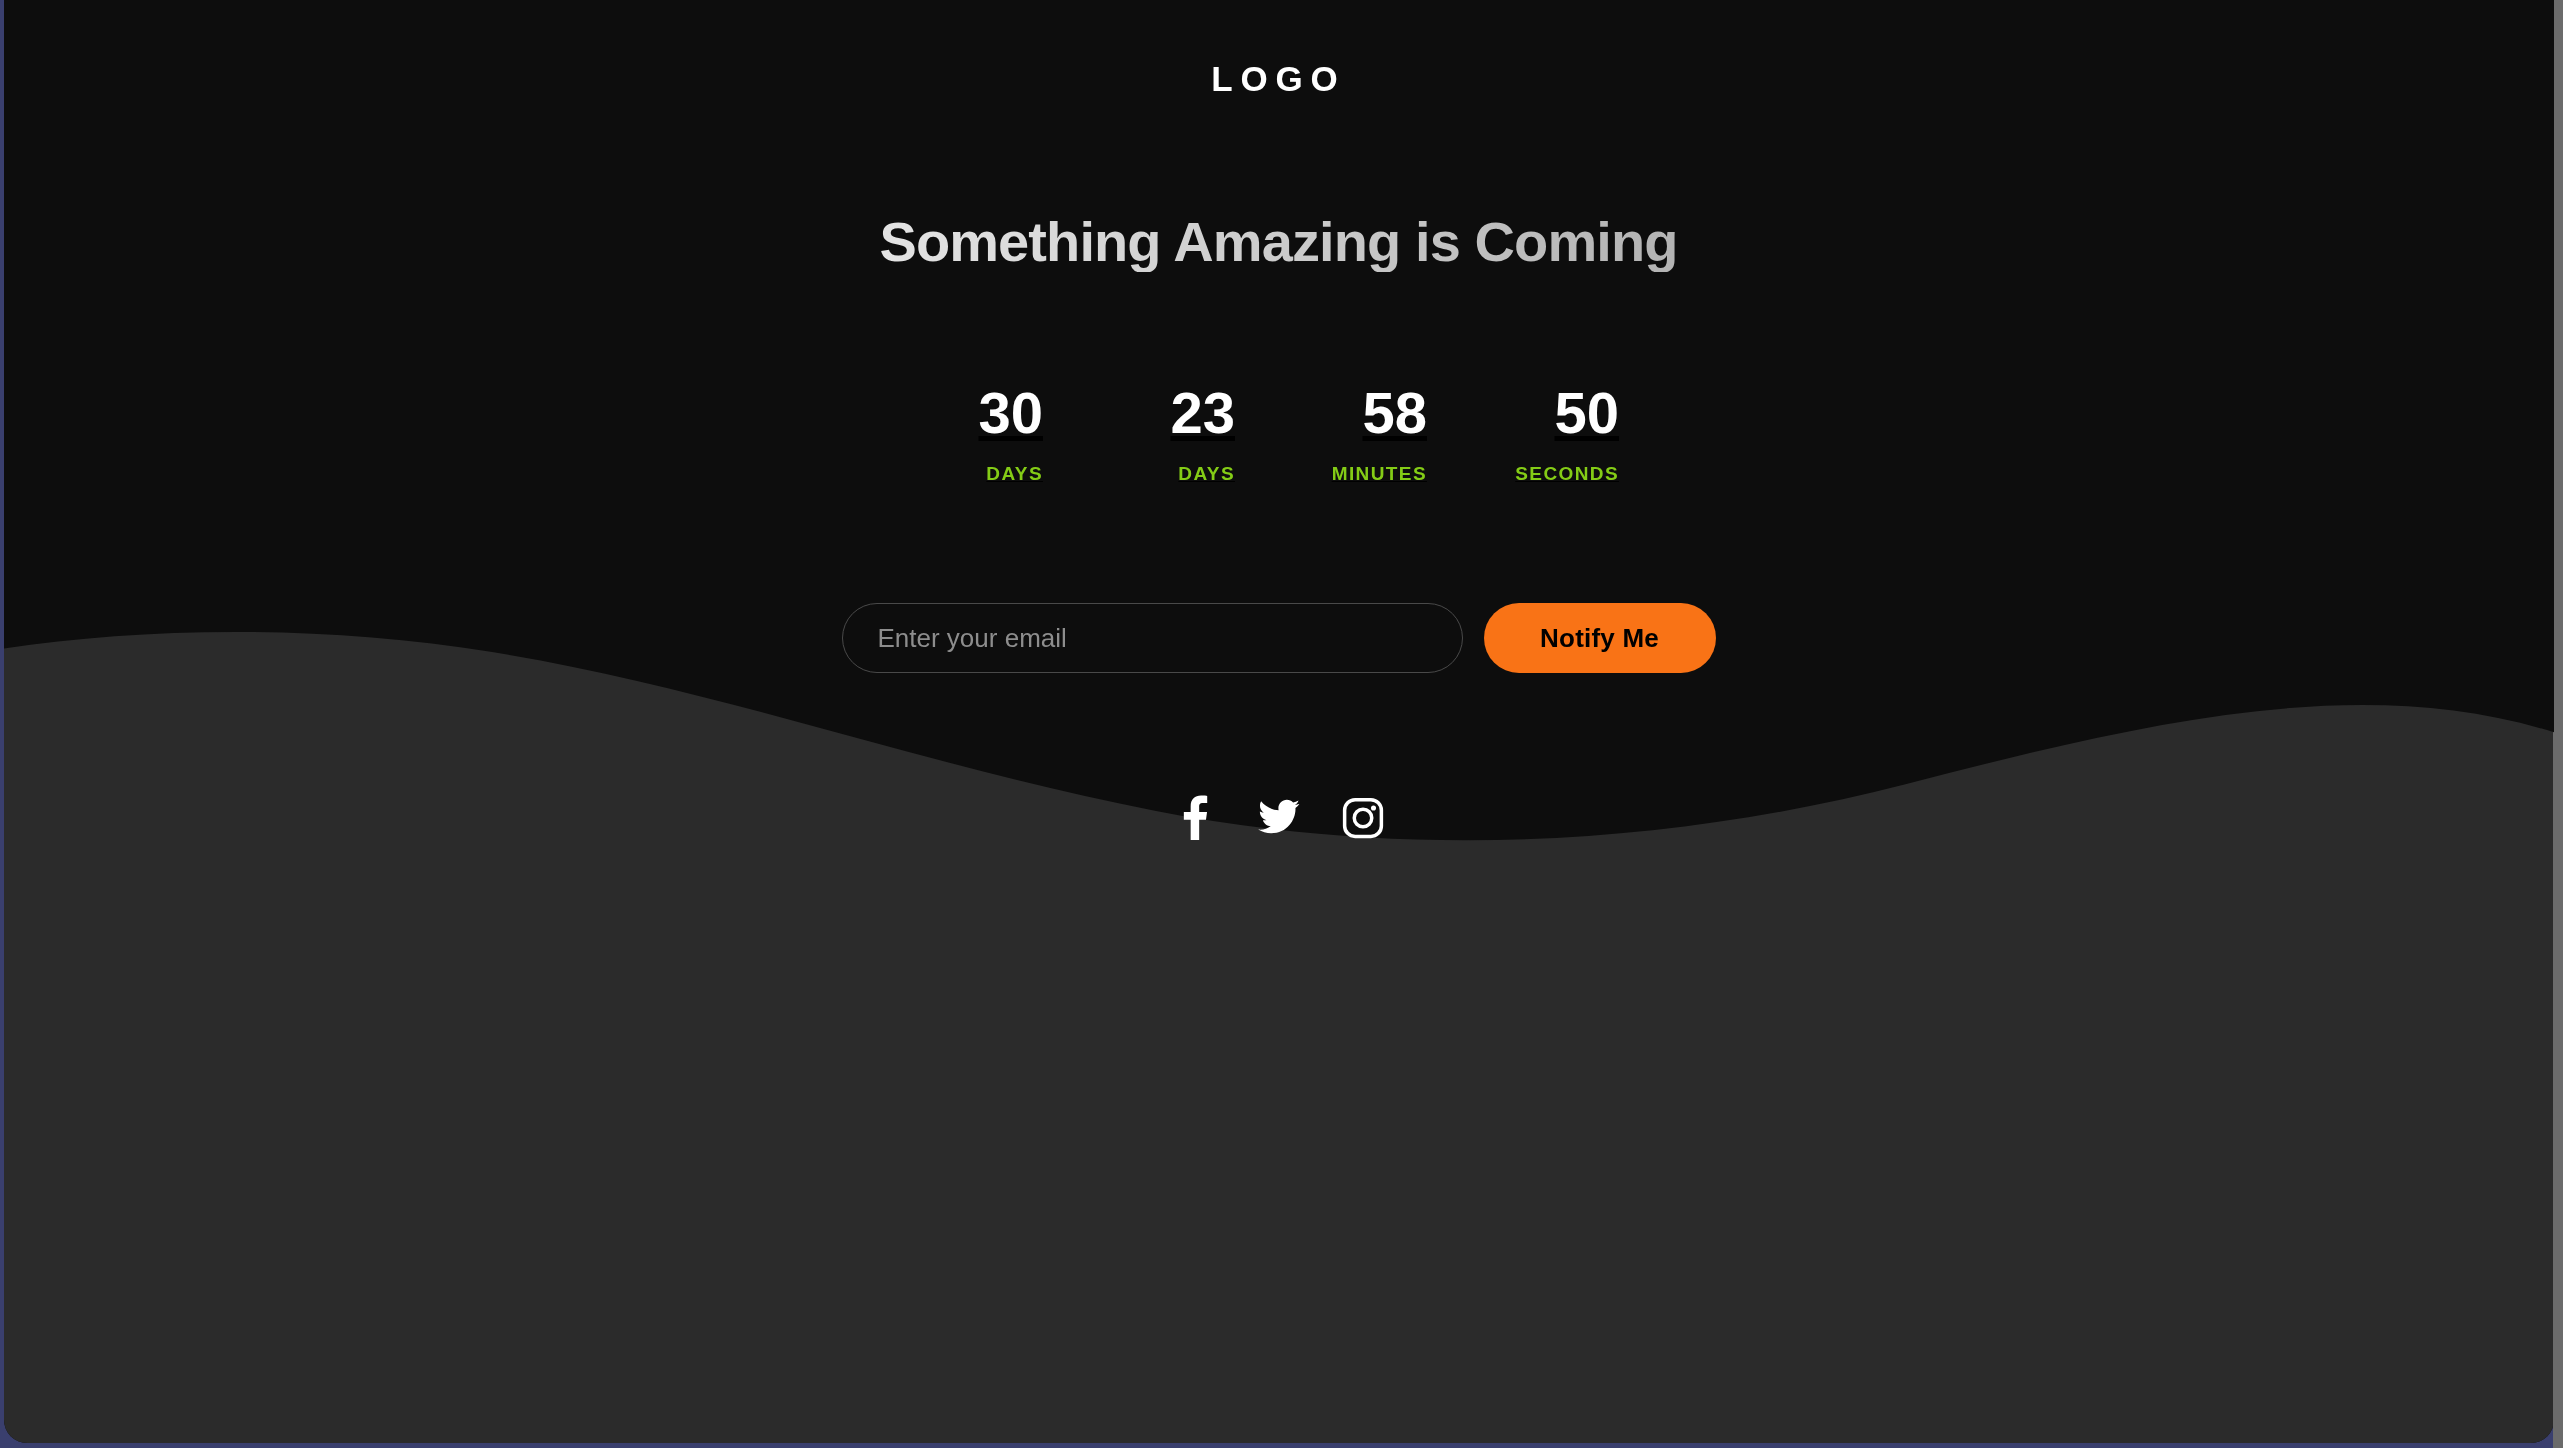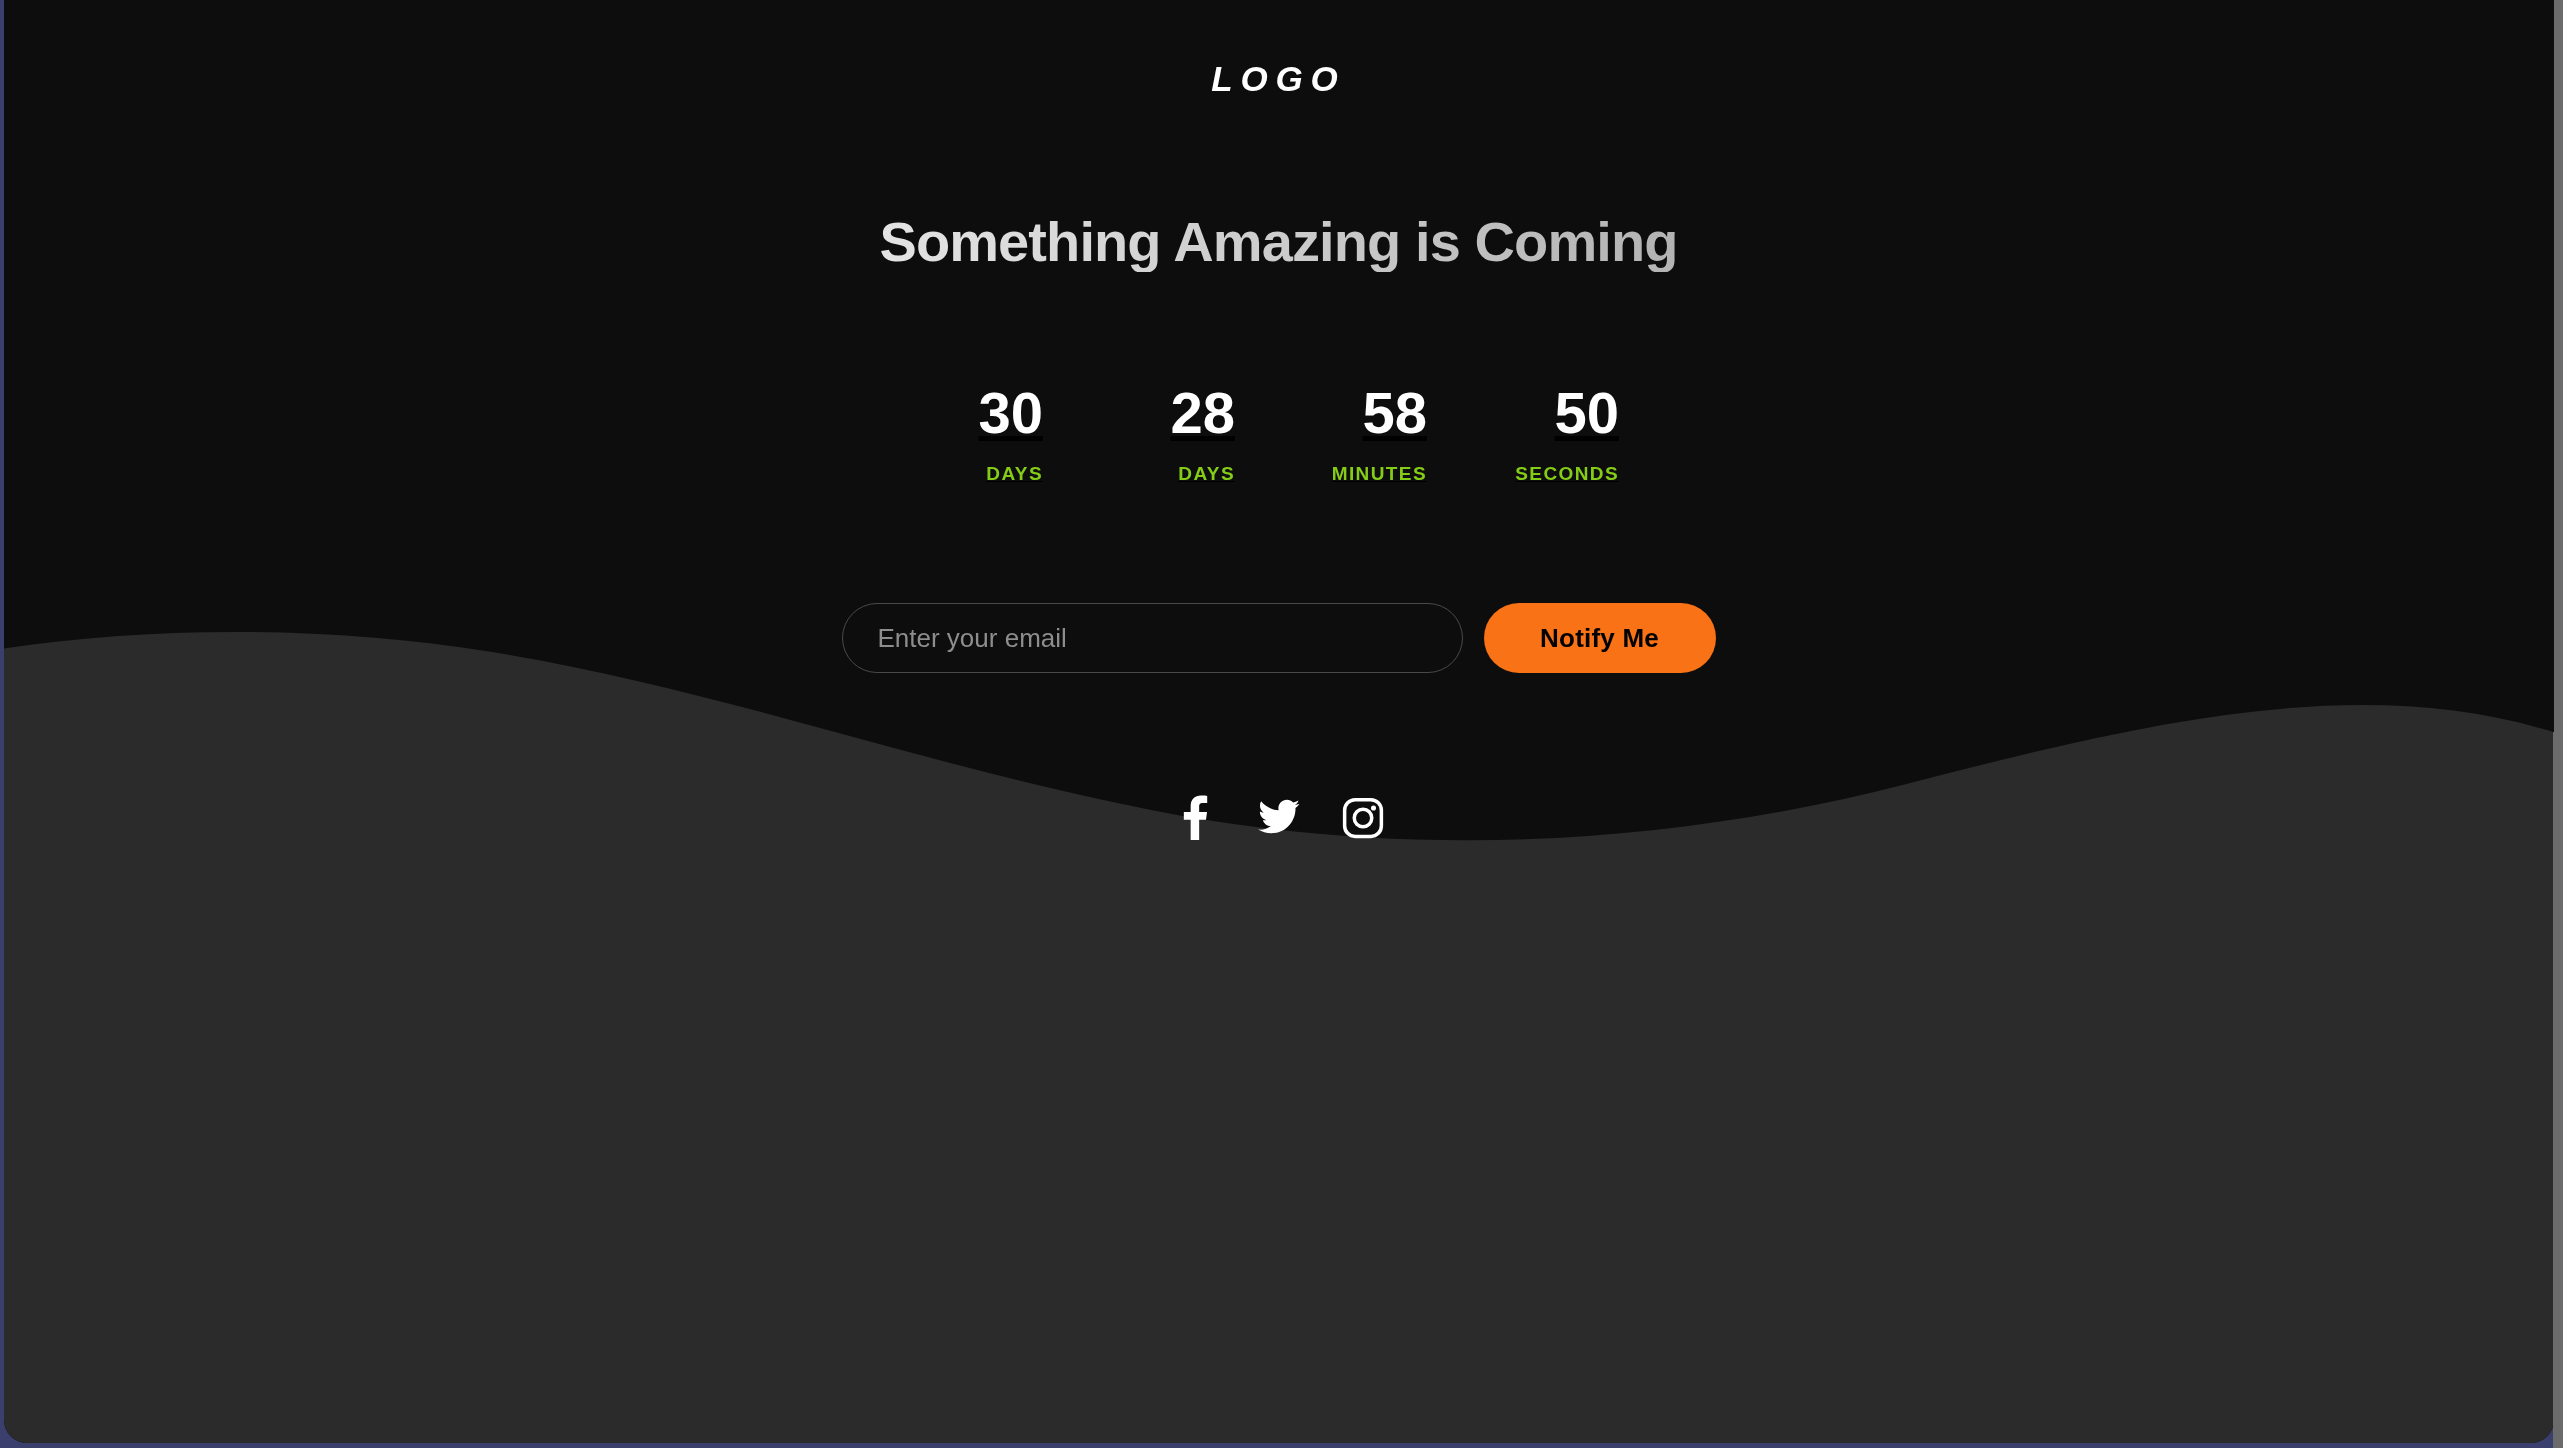--- a/index.html
+++ b/index.html
@@ -80,21 +80,20 @@
     position: absolute;
     top: 61px;
     left: 0;
     width: 100%;
     text-align: center;
     color: #ffffff;
     font-size: 35px;
     font-weight: bold;
     letter-spacing: 7.8px;
     line-height: 1;
-    font-style: italic;
   }
 
   #headline {
     position: absolute;
     top: 173px;
     left: 0;
     width: 100%;
     text-align: center;
     font-size: 56px;
     font-weight: bold;
@@ -230,21 +229,21 @@
         <h1 id="headline">Something Amazing is Coming</h1>
 
         <div id="countdown">
 
           <div class="cd-unit">
             <div class="cd-value">30</div>
             <div class="cd-label">DAYS</div>
           </div>
 
           <div class="cd-unit">
-            <div class="cd-value">28</div>
+            <div class="cd-value">23</div>
             <div class="cd-label">DAYS</div>
           </div>
 
           <div class="cd-unit">
             <div class="cd-value">58</div>
             <div class="cd-label">MINUTES</div>
           </div>
 
           <div class="cd-unit">
             <div class="cd-value">50</div>

